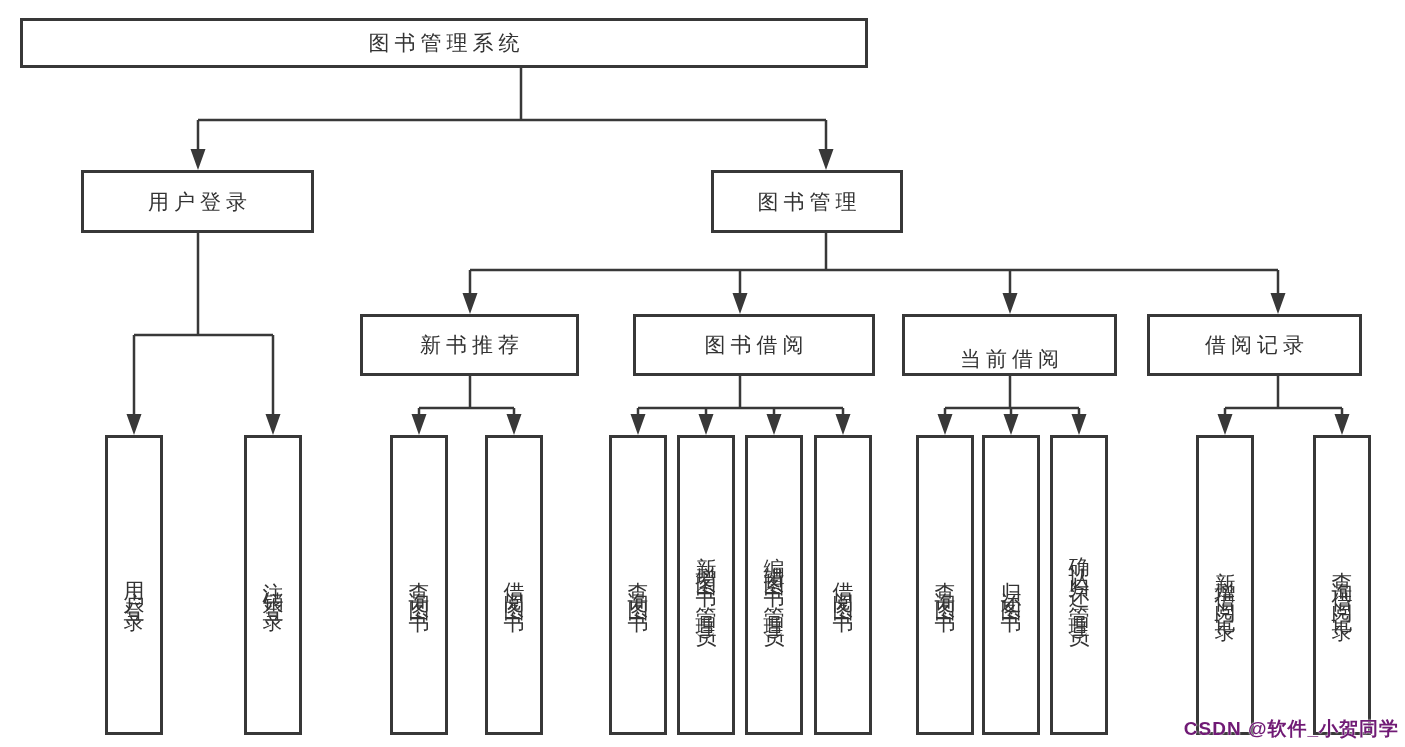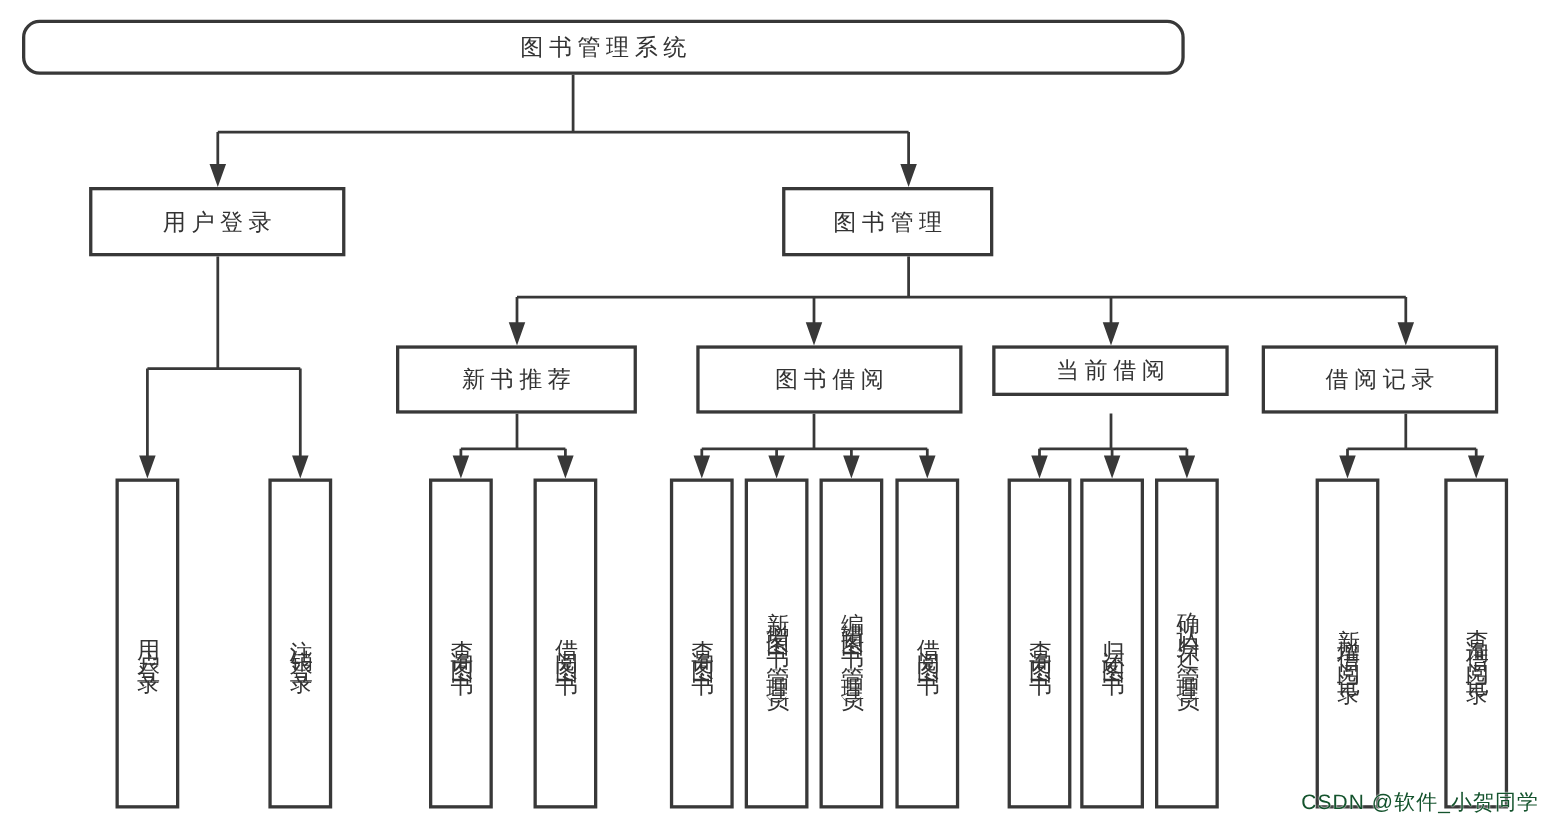--- a/index.html
+++ b/index.html
@@ -49,33 +49,34 @@
     left: 0;
     top: 0;
     z-index: 1;
   }
   #watermark {
     position: absolute;
     right: 6px;
     bottom: 5px;
     font-size: 19px;
     letter-spacing: 1px;
-    color: #14532d;
+    color: #701a75;
     text-shadow: 0 0 2px #ffffff, 0 0 1px #ffffff;
     z-index: 3;
     white-space: nowrap;
+    font-weight: bold;
   }
 
   
-  #node-root            { left: 20px;   top: 18px;  width: 1057px; height: 50px; border-radius: 16px; }
+  #node-root            { left: 20px;   top: 18px;  width: 848px; height: 50px; }
   #node-user-login      { left: 81px;   top: 170px; width: 233px;  height: 63px; }
   #node-book-mgmt       { left: 711px;  top: 170px; width: 192px;  height: 63px; }
   #node-new-book-rec    { left: 360px;  top: 314px; width: 219px;  height: 62px; }
   #node-book-borrow     { left: 633px;  top: 314px; width: 242px;  height: 62px; }
-  #node-current-borrow  { left: 902px;  top: 314px; width: 215px;  height: 46px; }
+  #node-current-borrow  { left: 902px;  top: 314px; width: 215px;  height: 62px; align-items: flex-end; }
   #node-borrow-records  { left: 1147px; top: 314px; width: 215px;  height: 62px; }
 
   .leaf { top: 435px; }
   #leaf-user-login           { left: 105px;  }
   #leaf-logout               { left: 244px;  }
   #leaf-query-books-1        { left: 390px;  }
   #leaf-borrow-books-1       { left: 485px;  }
   #leaf-query-books-2        { left: 609px;  }
   #leaf-add-book-admin       { left: 677px;  }
   #leaf-edit-book-admin      { left: 745px;  }

